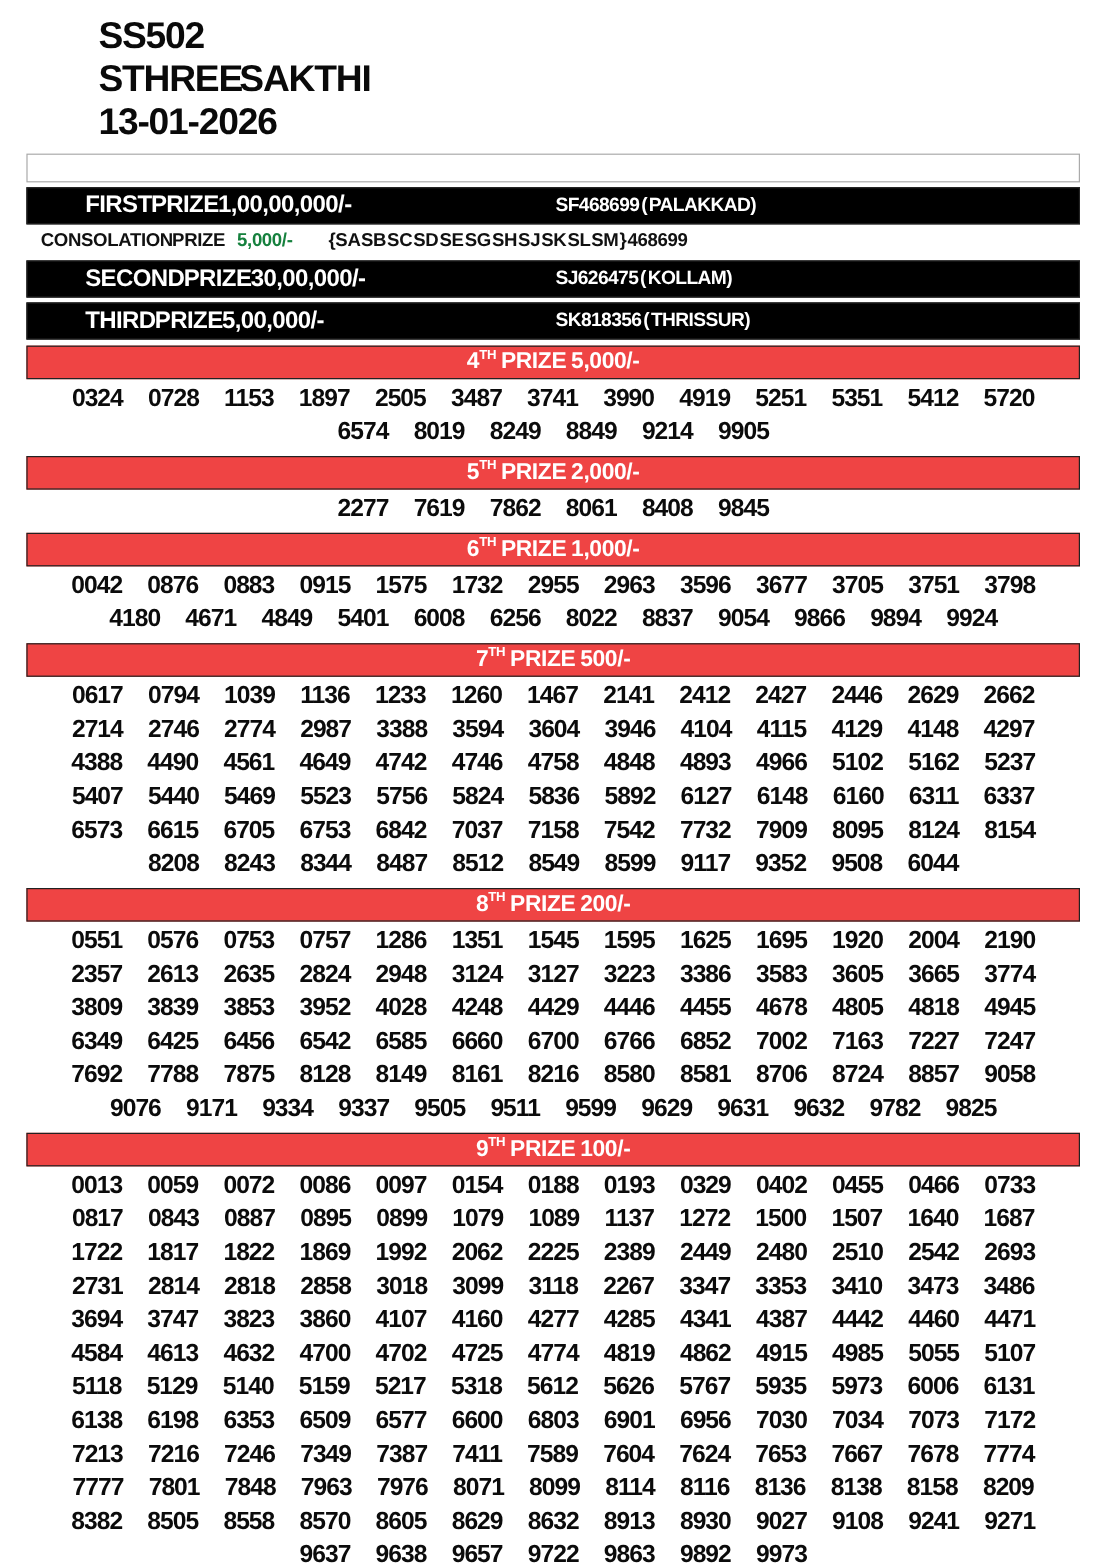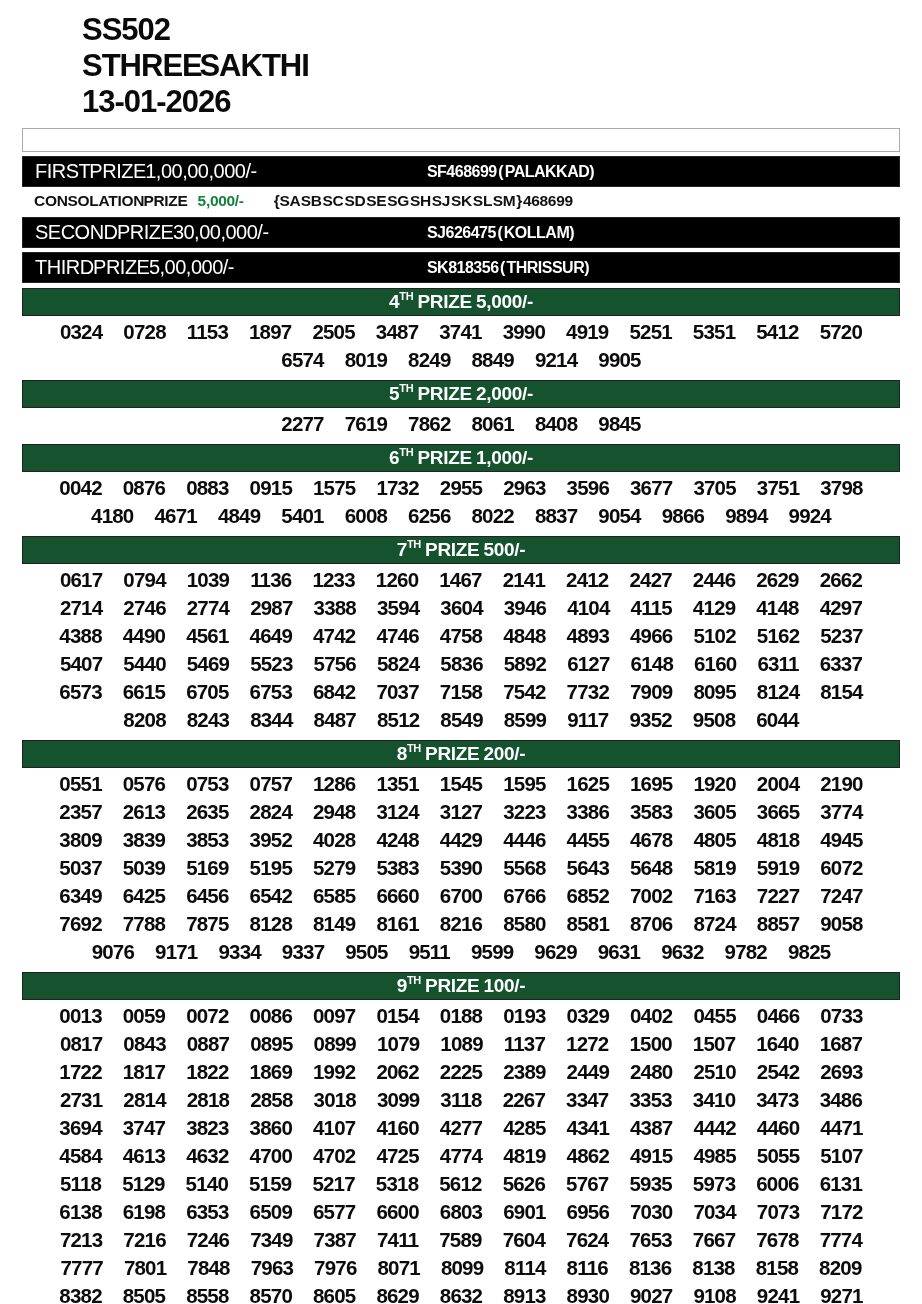--- a/index.html
+++ b/index.html
@@ -32,41 +32,41 @@
 
   
   .bar {
     background: #000; color: #fff;
     display: flex; align-items: center;
     height: 31px; padding: 0 12px;
     margin-top: 4px;
     border: 1px solid #222;
   }
   .bar .bar-label {
-    font-size: 20px; font-weight: 400; letter-spacing: -0.5px;
-    word-spacing: -0.28em; flex: 0 0 46%;
+    font-size: 20px; font-weight: 700; letter-spacing: -0.5px;
+    word-spacing: -0.28em; flex: 0 0 46%; margin-left: 36px;
   }
   .bar .bar-winner {
     font-size: 16px; font-weight: 700; letter-spacing: -0.5px;
     word-spacing: -0.15em;
   }
 
   
   .consolation {
     display: flex; align-items: center; gap: 10px;
     padding: 5px 12px 3px 12px;
     font-weight: 700; font-size: 15.5px; letter-spacing: -0.3px;
   }
   .consolation .c-label { word-spacing: -0.3em; }
   .consolation .c-amount { color: #15803d; }
   .consolation .c-series { word-spacing: -0.2em; margin-left: 20px; }
 
   
   .section-bar {
-    background: #14532d; color: #fff;
+    background: #ef4444; color: #fff;
     height: 28px; margin-top: 5px;
     display: flex; align-items: center; justify-content: center;
     border: 1px solid #222;
   }
   .section-bar .bar-text {
     font-size: 19px; font-weight: 700; letter-spacing: -0.3px; word-spacing: -0.05em;
   }
   .section-bar sup { font-size: 11px; vertical-align: top; line-height: 1; }
 
   .numbers { padding: 2px 0 1px 0; }
@@ -343,35 +343,20 @@
             <span class="num">4248</span>
             <span class="num">4429</span>
             <span class="num">4446</span>
             <span class="num">4455</span>
             <span class="num">4678</span>
             <span class="num">4805</span>
             <span class="num">4818</span>
             <span class="num">4945</span>
           </div>
           <div class="num-row">
-            <span class="num">5037</span>
-            <span class="num">5039</span>
-            <span class="num">5169</span>
-            <span class="num">5195</span>
-            <span class="num">5279</span>
-            <span class="num">5383</span>
-            <span class="num">5390</span>
-            <span class="num">5568</span>
-            <span class="num">5643</span>
-            <span class="num">5648</span>
-            <span class="num">5819</span>
-            <span class="num">5919</span>
-            <span class="num">6072</span>
-          </div>
-          <div class="num-row">
             <span class="num">6349</span>
             <span class="num">6425</span>
             <span class="num">6456</span>
             <span class="num">6542</span>
             <span class="num">6585</span>
             <span class="num">6660</span>
             <span class="num">6700</span>
             <span class="num">6766</span>
             <span class="num">6852</span>
             <span class="num">7002</span>

